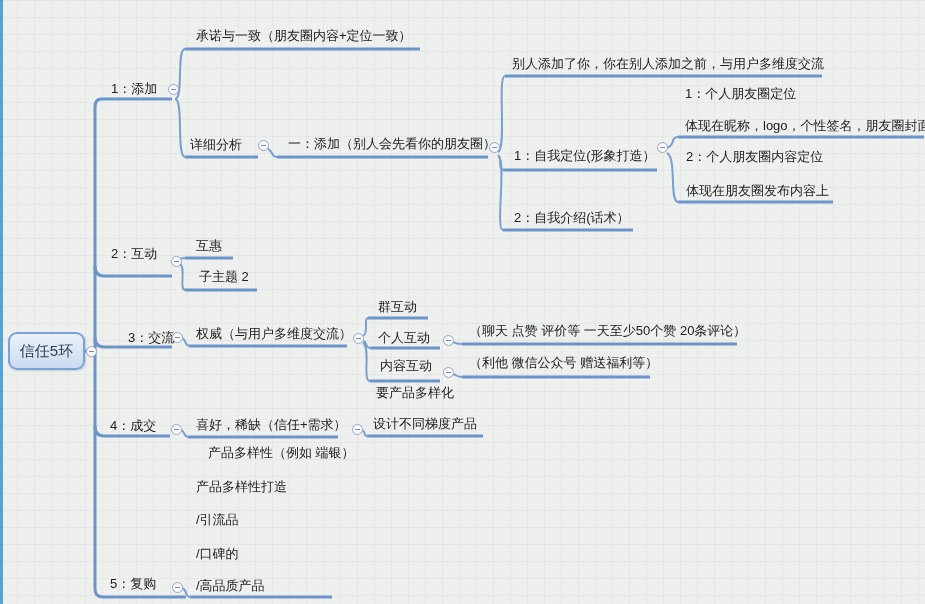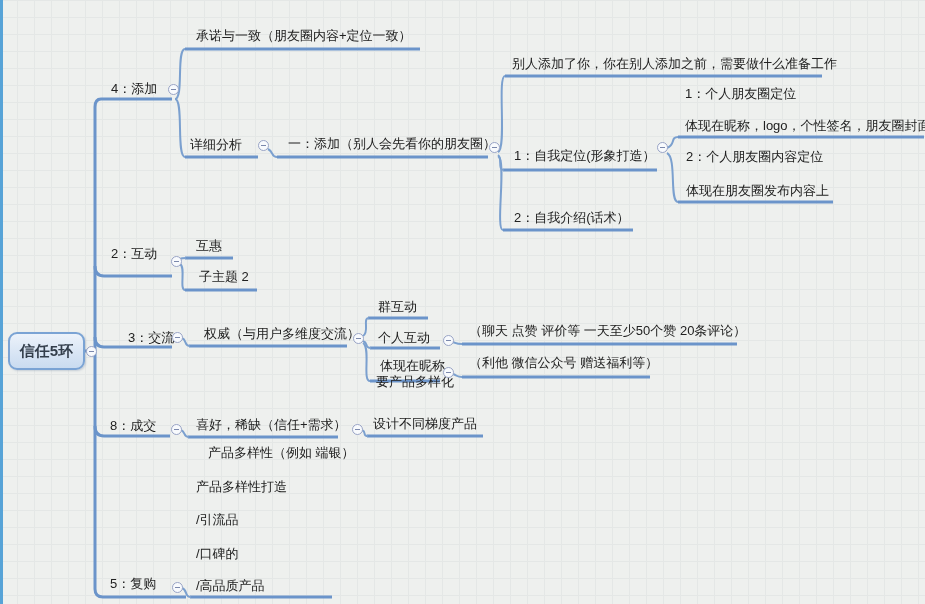--- a/index.html
+++ b/index.html
@@ -16,21 +16,21 @@
   svg.lines{position:absolute;left:0;top:0;width:925px;height:604px;}
   .topic{
     position:absolute;white-space:nowrap;
     font-size:13px;line-height:14px;color:#212121;
   }
   .root-node{
     position:absolute;left:8px;top:332px;width:77px;height:38px;
     border:2px solid #7aa3d4;border-radius:9px;box-sizing:border-box;
     background:linear-gradient(#ecf2fa,#c9dbf0);
     display:flex;align-items:center;justify-content:center;
-    font-size:15px;color:#333e4b;font-weight:700;
+    font-size:15px;color:#333e4b;font-weight:400;
     box-shadow:1px 1px 2px rgba(120,140,170,.35);
   }
   .collapse{
     position:absolute;width:11px;height:11px;box-sizing:border-box;
     border:1px solid #99a4c6;border-radius:50%;background:#f8fafd;
   }
   .collapse::after{
     content:"";position:absolute;left:2px;right:2px;top:4px;height:1px;background:#7b88ac;
   }
 </style>
@@ -87,50 +87,50 @@
     <path d="M 453,342 C 458,344 457,344 462,344"></path>
     <path d="M 453,374 C 458,376 457,377 462,377"></path>
     <path d="M 181,430 C 186,432 183,437 189,437"></path>
     <path d="M 362,430 C 367,432 362,436 368,436"></path>
     <path d="M 182,588 C 188,590 184,597 191,597"></path>
   </g>
 </svg>
 
 <div class="root-node">信任5环</div>
 
-<div class="topic" style="left:111px;top:82px">4：添加</div>
+<div class="topic" style="left:111px;top:82px">1：添加</div>
 <div class="topic" style="left:111px;top:247px">2：互动</div>
 <div class="topic" style="left:128px;top:331px">3：交流</div>
-<div class="topic" style="left:110px;top:419px">8：成交</div>
+<div class="topic" style="left:110px;top:419px">4：成交</div>
 <div class="topic" style="left:110px;top:577px">5：复购</div>
 
 <div class="topic" style="left:196px;top:29px">承诺与一致（朋友圈内容+定位一致）</div>
 <div class="topic" style="left:190px;top:138px">详细分析</div>
 <div class="topic" style="left:288px;top:137px">一：添加（别人会先看你的朋友圈）</div>
-<div class="topic" style="left:512px;top:57px">别人添加了你，你在别人添加之前，需要做什么准备工作</div>
+<div class="topic" style="left:512px;top:57px">别人添加了你，你在别人添加之前，与用户多维度交流</div>
 <div class="topic" style="left:514px;top:149px">1：自我定位(形象打造）</div>
 <div class="topic" style="left:514px;top:211px">2：自我介绍(话术）</div>
 
 <div class="topic" style="left:685px;top:87px">1：个人朋友圈定位</div>
 <div class="topic" style="left:685px;top:119px">体现在昵称，logo，个性签名，朋友圈封面等</div>
 <div class="topic" style="left:686px;top:150px">2：个人朋友圈内容定位</div>
 <div class="topic" style="left:686px;top:184px">体现在朋友圈发布内容上</div>
 
 <div class="topic" style="left:196px;top:239px">互惠</div>
 <div class="topic" style="left:199px;top:270px">子主题 2</div>
 
-<div class="topic" style="left:204px;top:327px">权威（与用户多维度交流）</div>
+<div class="topic" style="left:196px;top:327px">权威（与用户多维度交流）</div>
 <div class="topic" style="left:378px;top:300px">群互动</div>
 <div class="topic" style="left:378px;top:331px">个人互动</div>
-<div class="topic" style="left:380px;top:359px">体现在昵称</div>
+<div class="topic" style="left:380px;top:359px">内容互动</div>
 <div class="topic" style="left:469px;top:324px">（聊天 点赞 评价等 一天至少50个赞  20条评论）</div>
 <div class="topic" style="left:469px;top:356px">（利他  微信公众号 赠送福利等）</div>
 
 <div class="topic" style="left:196px;top:418px">喜好，稀缺（信任+需求）</div>
-<div class="topic" style="left:376px;top:375px">要产品多样化</div>
+<div class="topic" style="left:376px;top:386px">要产品多样化</div>
 <div class="topic" style="left:373px;top:417px">设计不同梯度产品</div>
 
 <div class="topic" style="left:208px;top:446px">产品多样性（例如 端银）</div>
 <div class="topic" style="left:196px;top:480px">产品多样性打造</div>
 <div class="topic" style="left:196px;top:513px">/引流品</div>
 <div class="topic" style="left:196px;top:547px">/口碑的</div>
 <div class="topic" style="left:196px;top:579px">/高品质产品</div>
 
 <div class="collapse" style="left:86px;top:346px"></div>
 <div class="collapse" style="left:168px;top:84px"></div>

